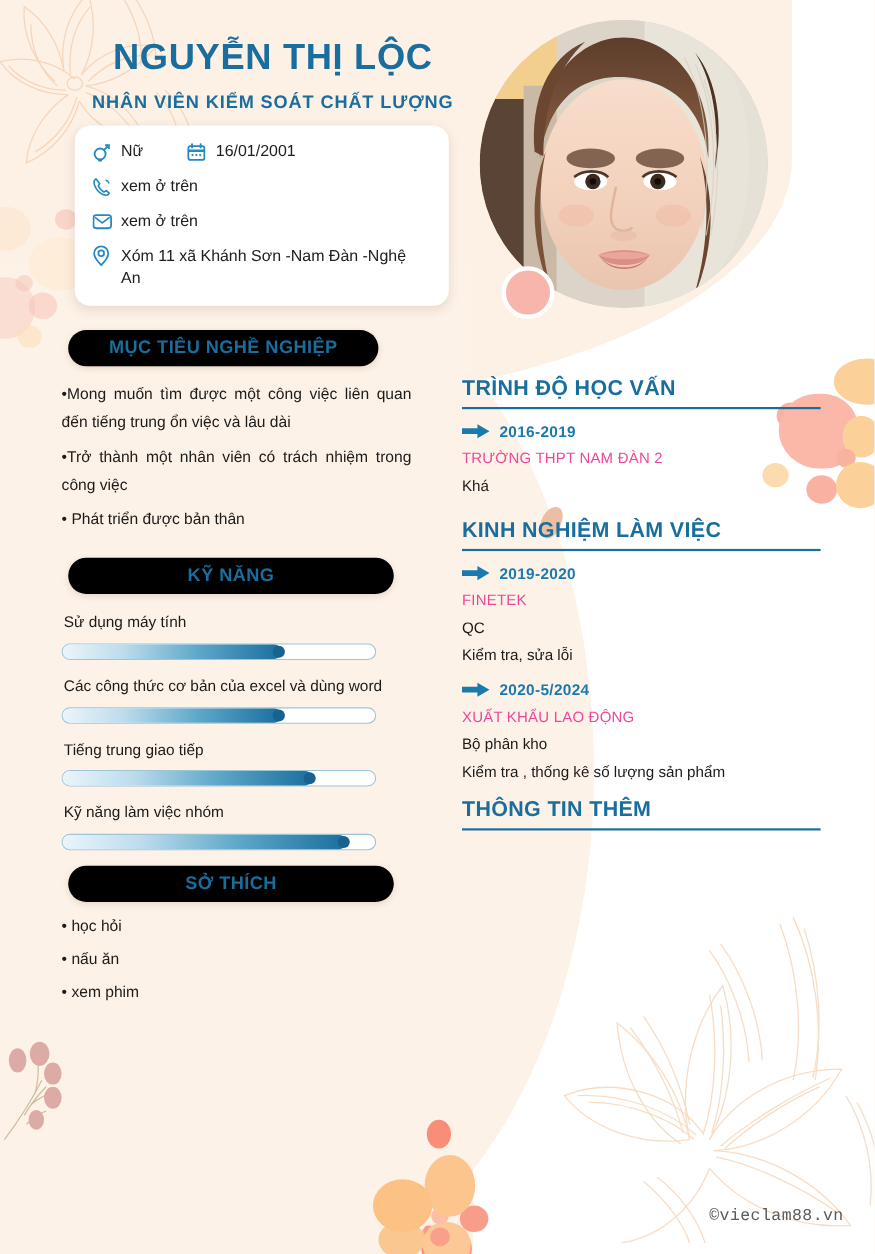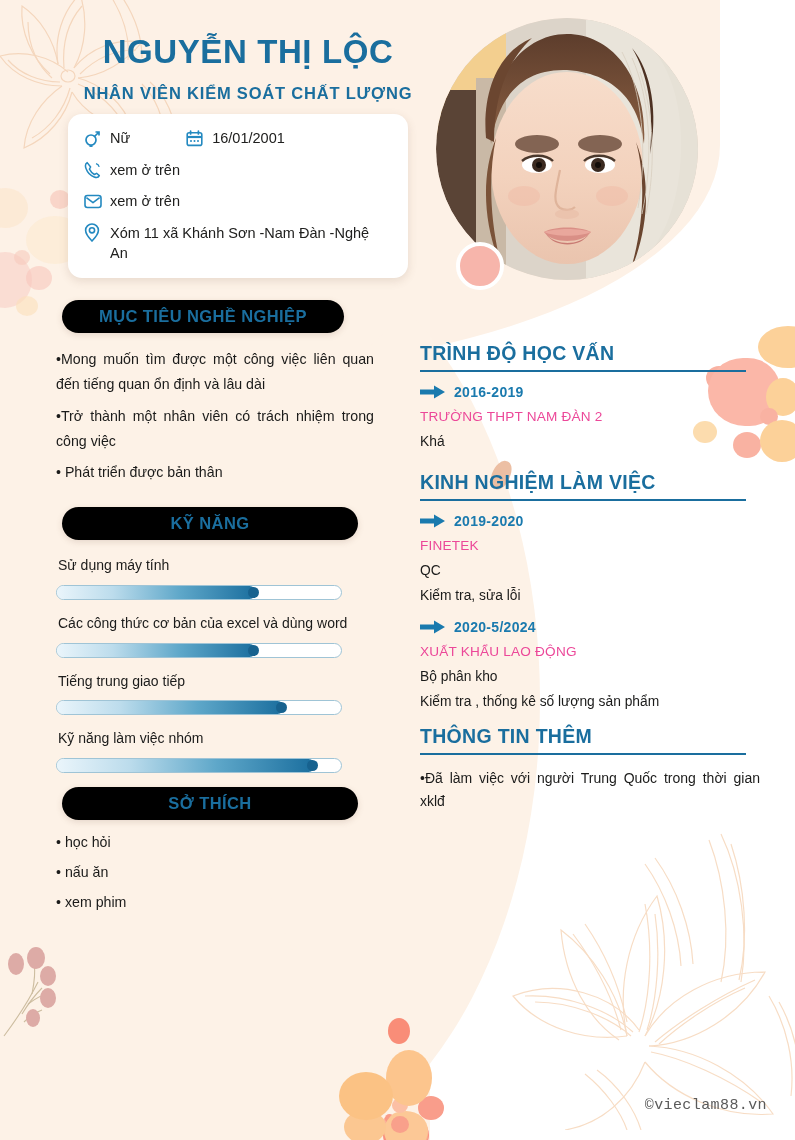--- a/index.html
+++ b/index.html
@@ -61,21 +61,21 @@
     position:absolute;left:64px;top:114px;width:340px;
     background:#ffffff;border-radius:14px;
     box-shadow:0 3px 10px rgba(120,90,70,.16);
     padding:14px 16px 14px 16px;
     box-sizing:border-box;
   }
   .info-row{display:flex;align-items:flex-start;margin-bottom:11px;}
   .info-row:last-child{margin-bottom:0;}
   .info-ic{width:26px;min-width:26px;height:20px;display:flex;align-items:center;justify-content:flex-start;}
   .info-tx{font-size:14.5px;color:#20201f;line-height:1.42;}
-  .info-col2{display:flex;align-items:flex-start;margin-left:56px;}
+  .info-col2{display:flex;align-items:flex-start;margin-left:40px;}
 
   
   .photo-wrap{position:absolute;left:432px;top:18px;width:262px;height:262px;}
   .photo{
     position:absolute;left:0;top:0;width:262px;height:262px;border-radius:50%;
     overflow:hidden;background:#e8d9cc;
   }
   .badge-dot{
     position:absolute;left:452px;top:242px;width:48px;height:48px;border-radius:50%;
     background:#f7b5ab;border:4px solid #ffffff;box-sizing:border-box;
@@ -392,21 +392,21 @@
     </div>
     <div class="badge-dot"></div>
   </div>
 
   <div class="col-left">
 
     <div class="pill">
       <span>MỤC TIÊU NGHỀ NGHIỆP</span>
     </div>
     <div class="obj-list">
-      <p>•Mong muốn tìm được một công việc liên quan đến tiếng quan ổn định và lâu dài</p>
+      <p>•Mong muốn tìm được một công việc liên quan đến tiếng trung ổn việc và lâu dài</p>
       <p>•Trở thành một nhân viên có trách nhiệm trong công việc</p>
       <p class="nojust">• Phát triển được bản thân</p>
     </div>
 
     <div class="pill wide" style="margin-top:22px;">
       <span>KỸ NĂNG</span>
     </div>
     <div class="skills">
 
       <div>
@@ -497,22 +497,19 @@
         </div>
         <div class="org">XUẤT KHẨU LAO ĐỘNG</div>
         <div class="role">Bộ phân kho</div>
         <div class="role">Kiểm tra , thống kê số lượng sản phẩm</div>
       </div>
     </div>
 
     <div class="sec" style="margin-top:16px;">
       <div class="sec-title">THÔNG TIN THÊM</div>
       <div class="sec-rule"></div>
-      <div class="extra">
-        <p>•Đã làm việc với người Trung Quốc trong thời gian xklđ</p>
-      </div>
     </div>
 
   </div>
 
   <div class="watermark">©vieclam88.vn</div>
 
 </div>
 
 </body></html>

